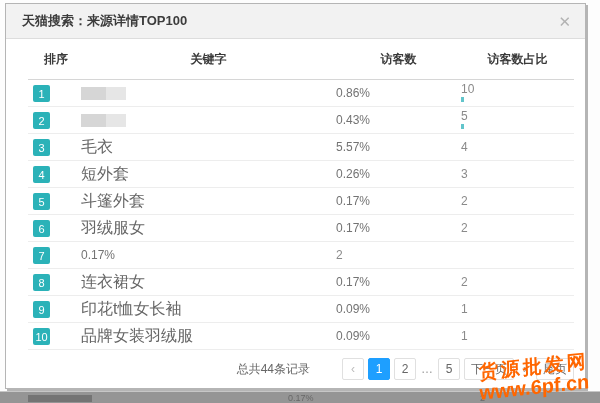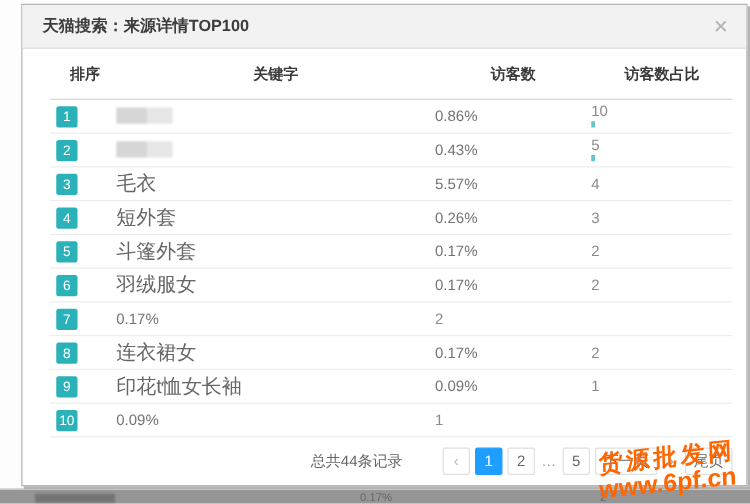--- a/index.html
+++ b/index.html
@@ -10,21 +10,21 @@
   
   .under-strip { position:absolute; left:0; top:391px; width:600px; height:12px;
     background:#959595; border-top:1px solid #c7c7c7; }
   .frag-block { position:absolute; left:28px; top:3px; width:64px; height:7px;
     background:#6f6f6f; filter:blur(0.7px); opacity:.85; }
   .frag-text { position:absolute; top:1px; font-size:9px; color:#686868; filter:blur(0.5px); }
   .frag-pct { left:288px; }
   .frag-cnt { left:480px; }
 
   
-  .modal { position:absolute; left:17px; top:3px; width:581px; height:386px;
+  .modal { position:absolute; left:5px; top:3px; width:581px; height:386px;
     background:#fff; border:1px solid #b5b5b5;
     box-shadow:2px 2px 0 rgba(110,110,110,.5); }
   .modal-header { height:35px; background:#f2f2f2; border-bottom:1px solid #ddd;
     display:flex; align-items:center; padding:0 14px 0 16px; }
   .modal-title { font-size:13px; font-weight:bold; color:#3c3c3c; }
   .close { margin-left:auto; color:#b3b3b3; font-size:15px; line-height:1; cursor:pointer; }
 
   .modal-body { padding:0 11px 0 22px; }
   .grid { display:grid; grid-template-columns:53px 255px 125px 1fr; align-items:center; }
   .thead { height:41px; border-bottom:1px solid #d6d6d6; }
@@ -167,20 +167,21 @@
     <div class="c-kw">印花t恤女长袖</div>
     <div class="c-pct">0.09%</div>
     <div class="c-cnt">
       <span>1</span>
 
     </div>
   </div>
 
   <div class="grid trow">
     <div><span class="badge">10</span></div>
+    <div class="c-kw">品牌女装羽绒服</div>
     <div class="c-pct">0.09%</div>
     <div class="c-cnt">
       <span>1</span>
 
     </div>
   </div>
 </div>
       <div class="tfoot">
         <span class="total">总共44条记录</span>
         <div class="pager" id="pager">

